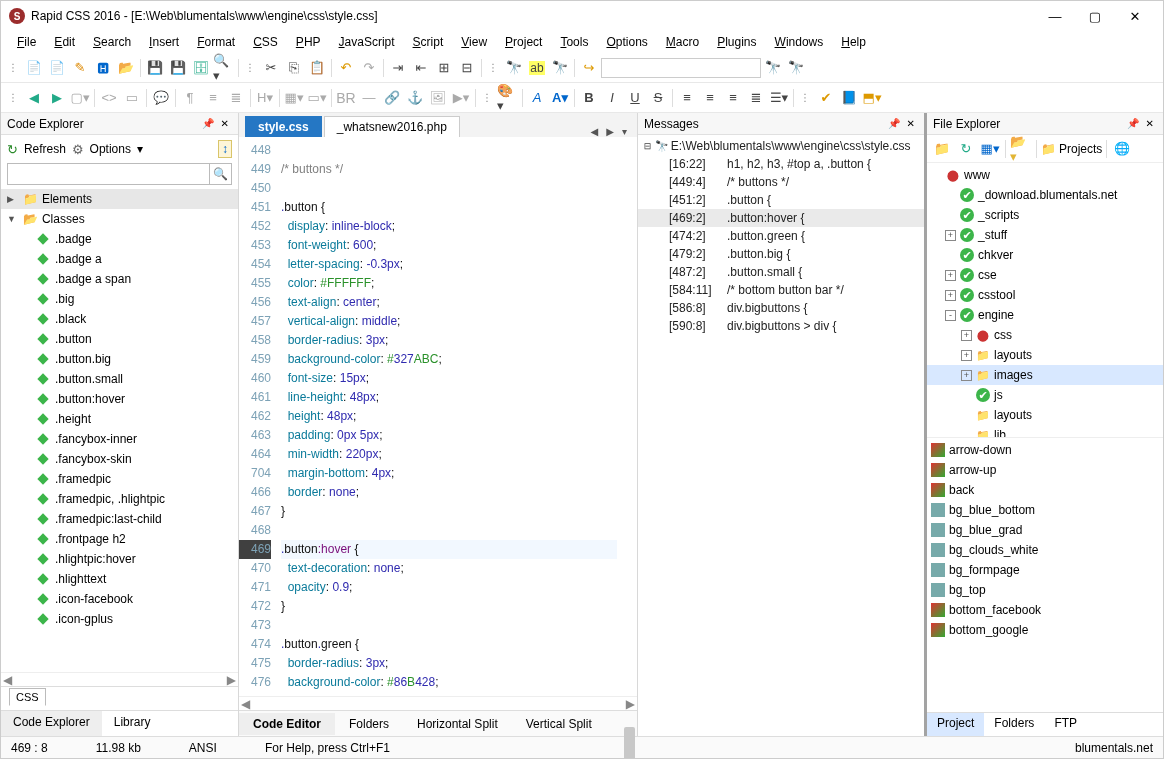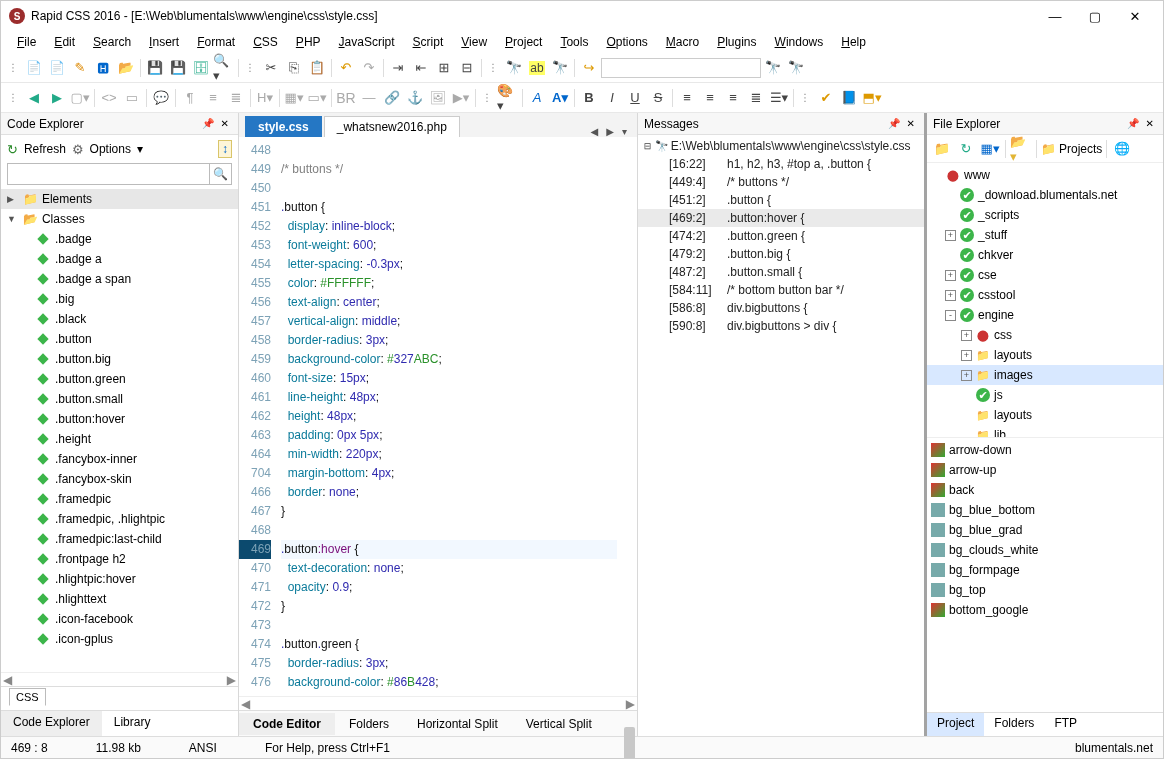--- a/index.html
+++ b/index.html
@@ -41,21 +41,21 @@
 .bottom-tabs .btab { padding: 4px 12px; font-size: 12px; }
 .bottom-tabs .btab.active { background: #eee; }
 .editor-col { flex:1; display:flex; flex-direction:column; min-width:0; }
 .editor-tabs { height: 24px; display:flex; align-items:flex-end; background:#f3f3f3; padding: 0 6px; gap:0;}
 .editor-tabs .etab { padding: 3px 12px; background:#fff; border:1px solid #ccc; border-bottom:none; border-radius: 0 0 0 0; font-size: 12px; margin-right:2px; }
 .editor-tabs .etab.active { background: #2577c4; color:#fff; border-color: #2577c4; font-weight: bold;}
 .editor-tabs .spacer { flex:1; }
 .editor-tabs .tabctl { padding:0 4px; color:#555; font-size:10px;}
 .editor-body { flex:1; display:flex; min-height:0; background:#fff;align-items:center; }
 .gutter { width: 38px; background:#fff; color:#7da2b6; text-align:right; padding: 2px 6px 2px 0; font-family: Consolas, monospace; font-size: 13px; line-height: 19px; user-select:none;}
-.gutter .selln { background: #0c4a6e; }
+.gutter .selln { background: #404040; }
 .code { flex:1; padding: 2px 4px; font-family: Consolas, monospace; font-size: 13px; line-height: 19px; white-space: pre; color: #111; overflow:auto; position:relative;}
 .c-cmt { color: #808080; }
 .c-prop { color: #0a7a9a; }
 .c-num { color: #2f2aaf; }
 .c-str { color: #2a912a; }
 .c-kw { color: #7a0e7a; }
 .codeline.hl { background: #f2f8ff; }
 .editor-scroll { width:16px; background:#f3f3f3; border-left:1px solid #e3e3e3; position:relative;}
 .editor-scroll .thumb { position:absolute; top: 310px; height:60px; left:2px; right:2px; background:#c8c8c8; border-radius:2px;}
 .editor-bottom-tabs { height: 26px; display:flex; align-items:center; border-top:1px solid #ddd; background:#fafafa; }
@@ -278,25 +278,20 @@
           <span>.button</span>
         </div>
         <div class="tree-row level2">
           <span class="arrow"></span>
           <span class="diamond"></span>
           <span>.button.big</span>
         </div>
         <div class="tree-row level2">
           <span class="arrow"></span>
           <span class="diamond"></span>
-          <span>.button.green</span>
-        </div>
-        <div class="tree-row level2">
-          <span class="arrow"></span>
-          <span class="diamond"></span>
           <span>.button.small</span>
         </div>
         <div class="tree-row level2">
           <span class="arrow"></span>
           <span class="diamond"></span>
           <span>.button:hover</span>
         </div>
         <div class="tree-row level2">
           <span class="arrow"></span>
           <span class="diamond"></span>
@@ -623,20 +618,24 @@
         <div class="fe-row">
           <span class="fimg" style="background:#7aa;"></span>
           <span>bg_formpage</span>
         </div>
         <div class="fe-row">
           <span class="fimg" style="background:#7aa;"></span>
           <span>bg_top</span>
         </div>
         <div class="fe-row">
           <span class="fimg" style="background:linear-gradient(135deg,#d33,#3a3);"></span>
+          <span>bottom_facebook</span>
+        </div>
+        <div class="fe-row">
+          <span class="fimg" style="background:linear-gradient(135deg,#d33,#3a3);"></span>
           <span>bottom_google</span>
         </div>
       </div>
     <div class="fe-bottom-tabs" id="fe-bottom-tabs">
         <div class="fbt active">Project</div>
         <div class="fbt">Folders</div>
         <div class="fbt">FTP</div>
       </div>
   </div>
 

